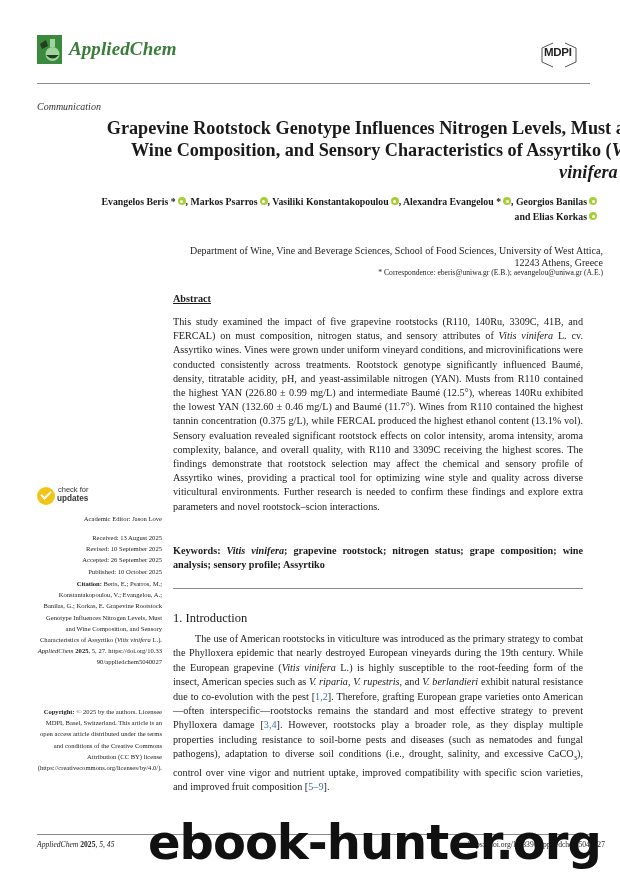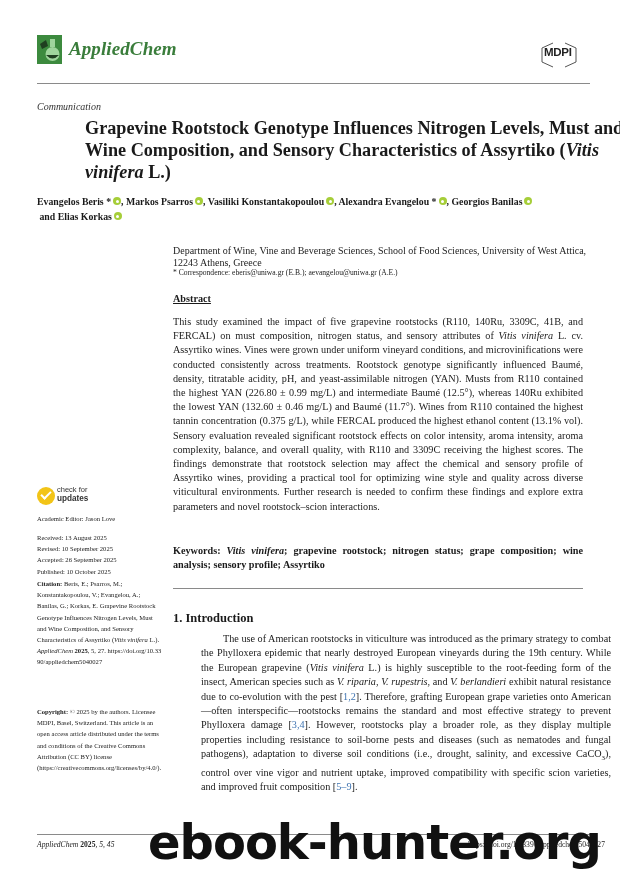--- a/index.html
+++ b/index.html
@@ -1,18 +1,18 @@
 <!DOCTYPE html>
 <html><head>
 <meta charset="utf-8">
 <style>
   html, body { margin:0; padding:0; background:#fff; }
   body { width:620px; height:877px; position:relative; overflow:hidden;
          font-family:"Liberation Serif","DejaVu Serif",serif; color:#1a1a1a; }
-  .abs { position:absolute; }
+  .abs { position:absolute;text-align:right; }
   
   #logo-box { left:37px; top:35px; width:25px; height:29px; background:#3c8a3e; }
   #journal-name { left:69px; top:38px; font-size:19px; font-style:italic; font-weight:bold; color:#3a7d3b; letter-spacing:0.1px; }
   #mdpi { left:539px; top:42px; width:40px; height:26px; }
   #mdpi-text { left:544px; top:46px; font-family:"Liberation Sans","DejaVu Sans",sans-serif; font-weight:bold; font-size:11.5px; color:#222; letter-spacing:-0.3px; }
   .hr-top { left:37px; top:83px; width:553px; height:0; border-top:1px solid #8a8a8a; }
   #article-type { left:37px; top:101px; font-size:10px; font-style:italic; color:#333; }
   #title { left:37px; top:117px; width:560px; font-size:18.2px; font-weight:bold; line-height:22px; color:#1a1a1a;margin-left:48px; }
   #title i { font-style:italic; }
   #authors { left:37px; top:194px; width:560px; font-size:9.8px; font-weight:bold; line-height:15px; }
@@ -20,22 +20,22 @@
   .orcid::after { content:""; position:absolute; left:2.5px; top:2.5px; width:3px; height:3px; border-radius:50%; background:#fff; }
   
   #affil { left:173px; top:245px; width:430px; font-size:10px; line-height:11.5px; color:#222; }
   #corr { left:173px; top:268px; width:430px; font-size:7.6px; color:#222; }
   
   .sec-h { font-weight:bold; font-size:10.2px; }
   #abs-h { left:173px; top:293px;text-decoration:underline; }
   #abs-body { left:173px; top:315px; width:410px; font-size:10.2px; line-height:14.2px; text-align:justify; }
   #kw { left:173px; top:544px; width:410px; font-size:10.2px; line-height:14.2px; text-align:justify;font-weight:bold; }
   .hr-mid { left:173px; top:588px; width:410px; border-top:1px solid #8a8a8a; }
-  #intro-h { left:173px; top:611px; font-size:12.5px; font-weight:bold; }
-  #intro-body { left:173px; top:632px; width:410px; font-size:10.2px; line-height:14.4px; text-align:justify; text-indent:22px;margin-left:28px; }
+  #intro-h { left:173px; top:611px; font-size:12.5px; font-weight:normal; }
+  #intro-body { left:173px; top:632px; width:410px; font-size:10.2px; line-height:14.4px; text-align:justify; text-indent:22px; }
   .ref { color:#3f74b1; }
   
   #cfu-icon { left:37px; top:487px; width:18px; height:18px; border-radius:50%; background:#f2c417; }
   #cfu-icon::after { content:""; position:absolute; left:4px; top:4px; width:8px; height:4px; border-left:2px solid #fff; border-bottom:2px solid #fff; transform:rotate(-45deg); }
   #cfu-text { left:57px; top:486px; font-family:"Liberation Sans","DejaVu Sans",sans-serif; font-size:7.5px; line-height:8.5px; color:#333; }
   #cfu-text b { font-size:8.2px; }
   .side { left:37px; width:125px; font-size:6.6px; line-height:11.2px; color:#222; }
   #side-editor { top:513px; }
   #side-dates { top:532px; }
   #side-cite { top:578px; }

